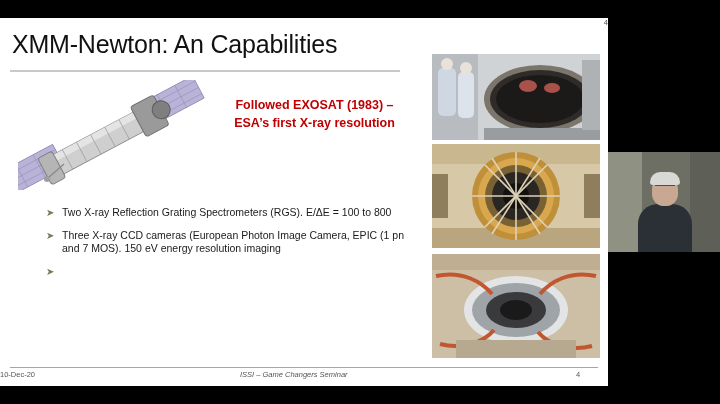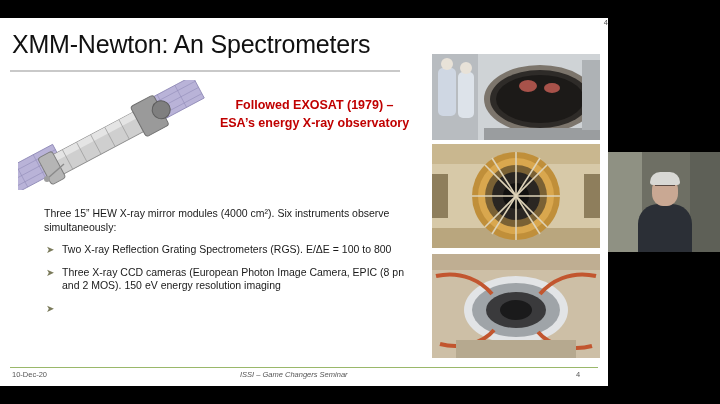--- a/index.html
+++ b/index.html
@@ -114,21 +114,21 @@
     width: 588px;
     height: 1px;
     background: #9ab86a;
   }
   .footer {
     position: absolute;
     top: 352px;
     font-size: 7.5px;
     color: #555;
   }
-  .footer-date  { left: 12px; }
+  .footer-date  { left: 0; }
   .footer-center{ left: 240px; font-style: italic; }
   .footer-page  { left: 576px; text-align: right; }
   .footer-page2 { left: 576px; top: 360px; text-align: right; font-size: 7.5px; color: #555;}
   
   .webcam {
     position: absolute;
     right: 0;
     top: 152px;
     width: 112px;
     height: 100px;
@@ -164,21 +164,21 @@
     font-size: 7px; color: #e8e8e8;
   }
 </style>
 </head>
 <body>
 
 <div class="stage">
 
   <div class="slide">
 
-    <div class="slide-title">XMM-Newton: An Spectrometers</div>
+    <div class="slide-title">XMM-Newton: An Capabilities</div>
     <div class="title-rule"></div>
 
     <svg class="satellite" viewBox="0 0 200 110">
 
       <g transform="rotate(-28 20 88)">
         <rect x="-18" y="74" width="62" height="26" fill="#b9b3d8" stroke="#8e88b5" stroke-width="0.8"></rect>
         <line x1="-18" y1="80" x2="44" y2="80" stroke="#8e88b5" stroke-width="0.5"></line>
         <line x1="-18" y1="87" x2="44" y2="87" stroke="#8e88b5" stroke-width="0.5"></line>
         <line x1="-18" y1="94" x2="44" y2="94" stroke="#8e88b5" stroke-width="0.5"></line>
         <line x1="2" y1="74" x2="2" y2="100" stroke="#8e88b5" stroke-width="0.5"></line>
@@ -205,34 +205,33 @@
         <line x1="76" y1="42" x2="76" y2="64" stroke="#9c9c9c" stroke-width="0.7"></line>
         <line x1="92" y1="42" x2="92" y2="64" stroke="#9c9c9c" stroke-width="0.7"></line>
         <line x1="108" y1="42" x2="108" y2="64" stroke="#9c9c9c" stroke-width="0.7"></line>
       </g>
 
       <line x1="46" y1="84" x2="30" y2="98" stroke="#8a8a8a" stroke-width="1.4"></line>
       <circle cx="29" cy="99" r="3" fill="#9e9e9e"></circle>
     </svg>
 
     <div class="callout">
-      <div>Followed EXOSAT (1979) –</div>
-      <div>ESA’s energy X-ray observatory</div>
+      <div>Followed EXOSAT (1983) –</div>
+      <div>ESA’s first X-ray resolution</div>
     </div>
 
     <div class="body-text">
-      <p>Three 15” HEW X-ray mirror modules (4000 cm²). Six instruments observe simultaneously:</p>
       <ul class="bullets">
         <li>
           <span class="arrow">➤</span>
           <span>Two X-ray Reflection Grating Spectrometers (RGS). E/ΔE = 100 to 800</span>
         </li>
         <li>
           <span class="arrow">➤</span>
-          <span>Three X-ray CCD cameras (European Photon Image Camera, EPIC (8 pn and 2 MOS). 150 eV energy resolution imaging</span>
+          <span>Three X-ray CCD cameras (European Photon Image Camera, EPIC (1 pn and 7 MOS). 150 eV energy resolution imaging</span>
         </li>
         <li>
           <span class="arrow">➤</span>
         </li>
       </ul>
     </div>
 
     <div class="photo photo-1">
       <svg viewBox="0 0 168 86" width="168" height="86">
         <rect width="168" height="86" fill="#cfd3d6"></rect>

